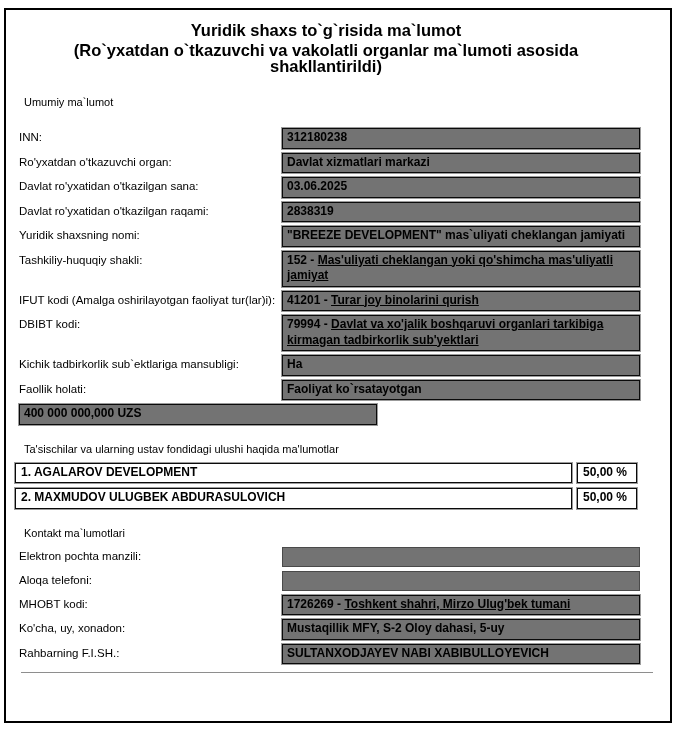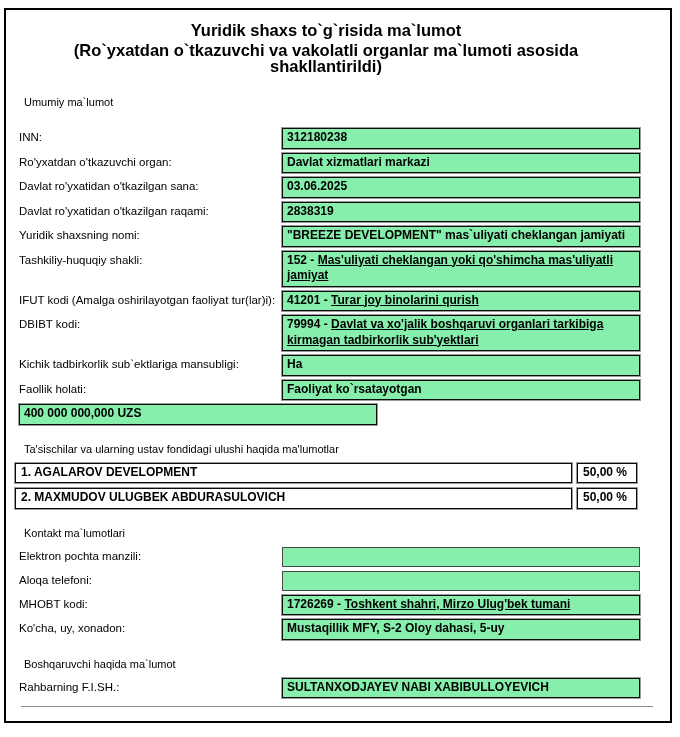--- a/index.html
+++ b/index.html
@@ -9,21 +9,21 @@
         border:2px solid #000;box-sizing:border-box;background:#fff;
         padding:10px 33px 0 9px;overflow:hidden;}
   .title{font-weight:bold;font-size:16.5px;line-height:16px;text-align:center;margin:2px auto 0;}
   .subtitle{font-weight:bold;font-size:16.5px;line-height:16px;text-align:center;max-width:572px;margin:4px auto;}
   .sec-h{font-weight:normal;font-size:11px;margin:18px 0 8px 9px;}
   .sec-h.first{margin-top:22px;margin-bottom:20px;}
   .rows{margin-left:4px;}
   .frow{display:flex;align-items:flex-start;margin-bottom:4px;}
   .flabel{flex:0 0 263px;font-size:11.5px;padding-top:3px;line-height:13px;}
   .vbox{flex:0 0 349px;min-height:15px;border:1px solid #0a0a0a;outline:1px solid #9b9b9b;
-        background:#86efac;padding:1px 3px 2px 4px;font-size:12px;font-weight:bold;line-height:15.5px;}
+        background:#737373;padding:1px 3px 2px 4px;font-size:12px;font-weight:bold;line-height:15.5px;}
   .vbox.empty{border:1px solid #4a4a4a;outline:none;font-weight:normal;}
   .vlink{font-weight:bold;text-decoration:underline;color:#000;cursor:pointer;}
   .vcode{font-weight:bold;}
   .ftable{margin:0;}
   .ftable .frow{margin-bottom:5px;border-radius:8px;}
   .fname{flex:1 1 auto;min-height:15px;border:1px solid #0a0a0a;outline:1px solid #9b9b9b;
          padding:1px 4px 2px 5px;font-size:12px;font-weight:bold;line-height:15.5px;}
   .fshare{flex:0 0 50px;margin-left:5px;min-height:15px;border:1px solid #0a0a0a;outline:1px solid #9b9b9b;
           padding:1px 3px 2px 5px;font-size:12px;font-weight:bold;line-height:15.5px;}
   .divider{border:none;border-top:1px solid #8e8e8e;margin:8px -16px 0 6px;}
@@ -104,21 +104,20 @@
   </div>
         <div class="frow">
     <div class="flabel">MHOBT kodi:</div>
     <div class="vbox"><span class="vcode">1726269 - </span><span class="vlink">Toshkent shahri, Mirzo Ulug'bek tumani</span></div>
   </div>
         <div class="frow">
     <div class="flabel">Ko'cha, uy, xonadon:</div>
     <div class="vbox">Mustaqillik MFY, S-2 Oloy dahasi, 5-uy</div>
   </div>
       </div>
-      <div class="sec-h">Boshqaruvchi haqida ma`lumot</div>
       <div class="rows">
         <div class="frow">
     <div class="flabel">Rahbarning F.I.SH.:</div>
     <div class="vbox">SULTANXODJAYEV NABI XABIBULLOYEVICH</div>
   </div>
       </div>
     </div>
   <hr class="divider">
 
 </div>

